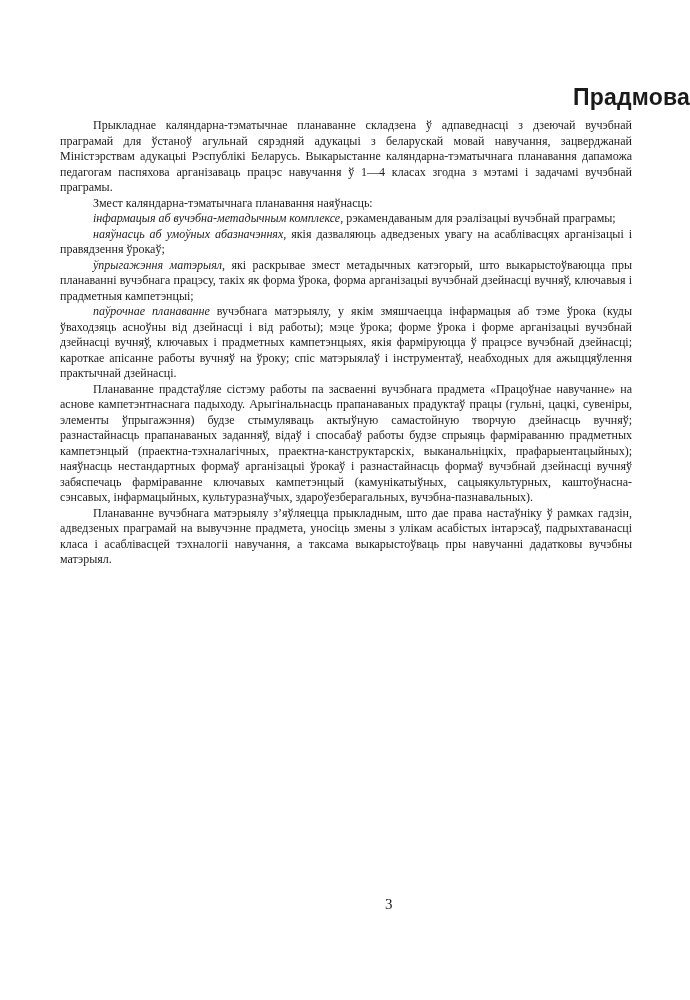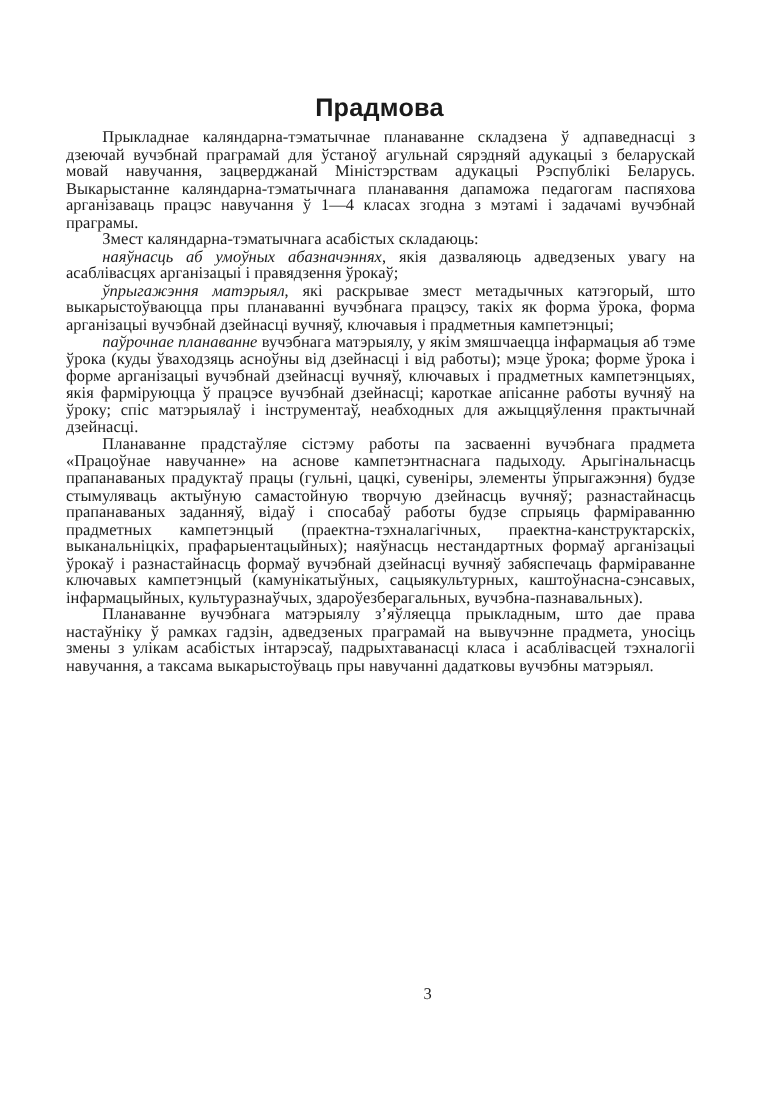--- a/index.html
+++ b/index.html
@@ -11,33 +11,33 @@
     position: relative;
     width: 690px;
     height: 1000px;
     background: #ffffff;
     color: #1c1c1c;
     overflow: hidden;
   }
   .title {
     margin: 0;
     padding-top: 84px;
-    text-align: center;
+    text-align: right;
     font-family: "Liberation Sans", sans-serif;
     font-weight: bold;
     font-size: 23px;
     line-height: 1.15;
     color: #1a1a1a;
     letter-spacing: 0.2px;
   }
   .content {
     width: 572px;
     margin: 8px 0 0 60px;
     font-family: "Liberation Serif", serif;
-    font-size: 15px;
+    font-size: 12px;
     line-height: 15.5px;
     text-align: justify;
     color: #1c1c1c;
   }
   .content p {
     margin: 0;
     padding: 0;
     text-indent: 33px;
   }
   .content em {
@@ -52,21 +52,22 @@
     color: #1c1c1c;
   }
 </style>
 </head>
 <body>
 
 <div class="page">
   <h1 class="title">Прадмова</h1>
   <div class="content">
       <p><span>Прыкладнае каляндарна-тэматычнае планаванне складзена ў адпаведнасці з дзеючай вучэбнай праграмай для ўстаноў агульнай сярэдняй адукацыі з беларускай мовай навучання, зацверджанай Міністэрствам адукацыі Рэспублікі Беларусь. Выкарыстанне каляндарна-тэматычнага планавання дапаможа педагогам паспяхова арганізаваць працэс навучання ў 1—4 класах згодна з мэтамі і задачамі вучэбнай праграмы.</span></p>
-      <p><span>Змест каляндарна-тэматычнага асабістых складаюць:</span></p>
+      <p><span>Змест каляндарна-тэматычнага планавання наяўнасць:</span></p>
+      <p><em>інфармацыя аб вучэбна-метадычным комплексе</em><span>, рэкамендаваным для рэалізацыі вучэбнай праграмы;</span></p>
       <p><em>наяўнасць аб умоўных абазначэннях</em><span>, якія дазваляюць адведзеных увагу на асаблівасцях арганізацыі і правядзення ўрокаў;</span></p>
       <p><em>ўпрыгажэння матэрыял</em><span>, які раскрывае змест метадычных катэгорый, што выкарыстоўваюцца пры планаванні вучэбнага працэсу, такіх як форма ўрока, форма арганізацыі вучэбнай дзейнасці вучняў, ключавыя і прадметныя кампетэнцыі;</span></p>
       <p><em>паўрочнае планаванне</em><span> вучэбнага матэрыялу, у якім змяшчаецца інфармацыя аб тэме ўрока (куды ўваходзяць асноўны від дзейнасці і від работы); мэце ўрока; форме ўрока і форме арганізацыі вучэбнай дзейнасці вучняў, ключавых і прадметных кампетэнцыях, якія фарміруюцца ў працэсе вучэбнай дзейнасці; кароткае апісанне работы вучняў на ўроку; спіс матэрыялаў і інструментаў, неабходных для ажыццяўлення практычнай дзейнасці.</span></p>
       <p><span>Планаванне прадстаўляе сістэму работы па засваенні вучэбнага прадмета «Працоўнае навучанне» на аснове кампетэнтнаснага падыходу. Арыгінальнасць прапанаваных прадуктаў працы (гульні, цацкі, сувеніры, элементы ўпрыгажэння) будзе стымуляваць актыўную самастойную творчую дзейнасць вучняў; разнастайнасць прапанаваных заданняў, відаў і спосабаў работы будзе спрыяць фарміраванню прадметных кампетэнцый (праектна-тэхналагічных, праектна-канструктарскіх, выканальніцкіх, прафарыентацыйных); наяўнасць нестандартных формаў арганізацыі ўрокаў і разнастайнасць формаў вучэбнай дзейнасці вучняў забяспечаць фарміраванне ключавых кампетэнцый (камунікатыўных, сацыякультурных, каштоўнасна-сэнсавых, інфармацыйных, культуразнаўчых, здароўезберагальных, вучэбна-пазнавальных).</span></p>
       <p><span>Планаванне вучэбнага матэрыялу з’яўляецца прыкладным, што дае права настаўніку ў рамках гадзін, адведзеных праграмай на вывучэнне прадмета, уносіць змены з улікам асабістых інтарэсаў, падрыхтаванасці класа і асаблівасцей тэхналогіі навучання, а таксама выкарыстоўваць пры навучанні дадатковы вучэбны матэрыял.</span></p>
     </div>
   <div class="folio">3</div>
 </div>
 
 </body></html>

